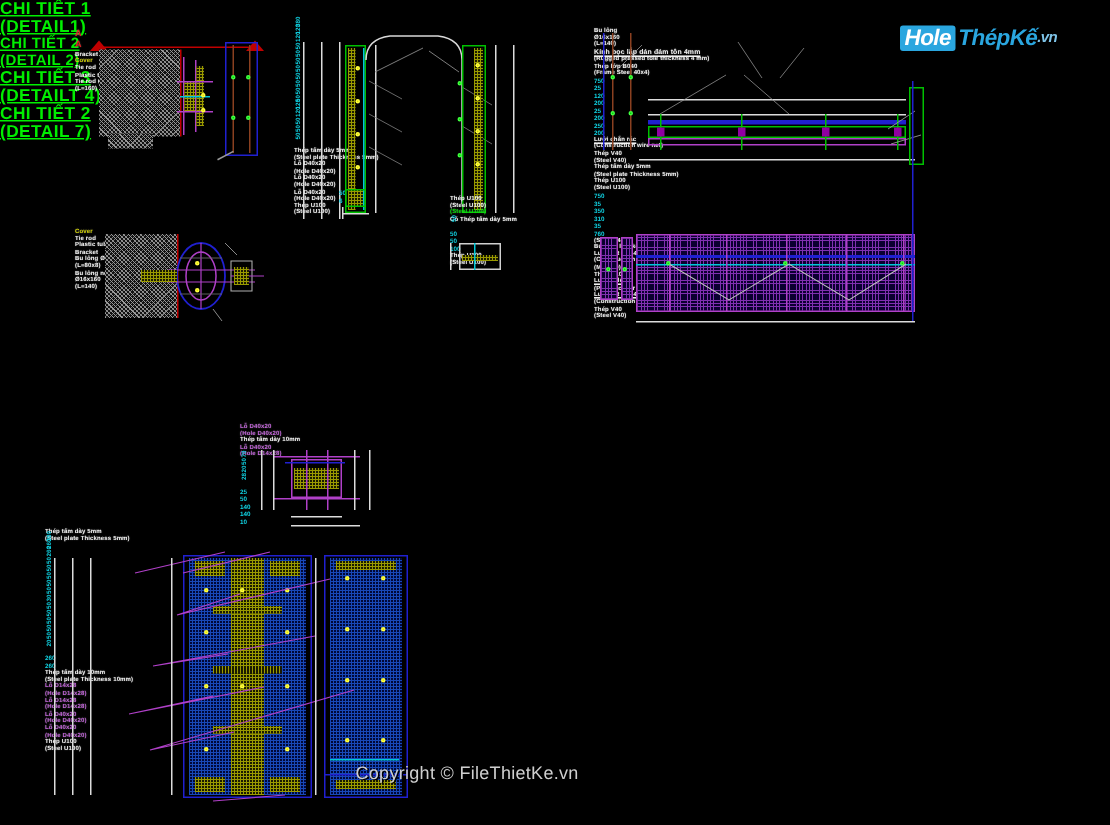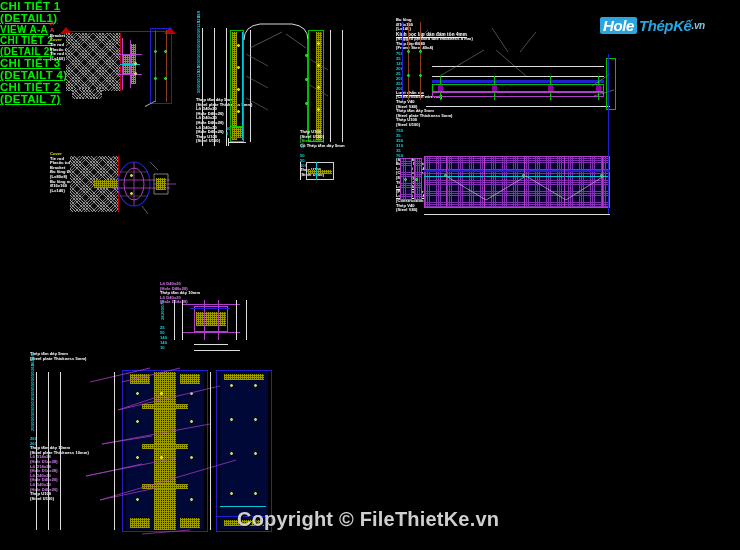--- a/index.html
+++ b/index.html
@@ -45,21 +45,21 @@
   .boltg{position:absolute;width:3px;height:3px;border-radius:50%;
         background:#00c000;border:.5px solid #40ff40;box-sizing:border-box;}
   
   #logo{position:absolute;left:600px;top:17px;display:flex;align-items:center;
         font-weight:bold;font-size:15px;letter-spacing:-.4px;}
   #logo .badge{background:#2aa6df;color:#fff;padding:0 3px;border-radius:2px;
         font-style:italic;}
   #logo .t1{color:#2aa6df;margin-left:2px;font-style:italic;}
   #logo .t2{color:#2aa6df;font-style:italic;}
   #logo .t3{color:#7fc4e8;font-size:10px;font-style:italic;}
-  #copyright{position:absolute;left:237px;top:508px;font-size:20px;font-weight:bold;
+  #copyright{position:absolute;left:237px;top:508px;font-size:12px;font-weight:normal;
         color:#cfcfcf;letter-spacing:.2px;text-shadow:1px 1px 0 #000;}
 </style>
 </head>
 <body>
 
 <div id="stage">
 
   <div class="abs" style="left:50px;top:20px;width:150px;height:95px;">
 
     <div class="ln rd" style="left:16px;top:11px;width:104px;height:1.4px;"></div>
@@ -130,21 +130,20 @@
     <div class="lbl" style="left:32px;top:26px;color:#d0d000;">Cover</div>
     <div class="lbl w" style="left:26px;top:48px;">Tie rod</div>
     <div class="lbl w" style="left:24px;top:53px;">Plastic tube</div>
     <div class="lbl w" style="left:80px;top:63px;">Bracket</div>
     <div class="lbl w" style="left:94px;top:6px;">Bu lông Ø16</div>
     <div class="lbl w" style="left:98px;top:11px;">(L=80x8)</div>
     <div class="lbl w" style="left:116px;top:24px;">Bu lông nở</div>
     <div class="lbl w" style="left:114px;top:29px;">Ø16x160</div>
     <div class="lbl w" style="left:118px;top:34px;">(L=140)</div>
   </div>
-  <div class="title sm" style="left:82px;top:222px;">VIEW A-A</div>
 
   <div class="abs" style="left:196px;top:18px;width:176px;height:220px;">
 
     <div class="lnv wh" style="left:6px;top:10px;height:118px;"></div>
     <div class="lnv wh" style="left:18px;top:10px;height:118px;"></div>
     <div class="lnv wh" style="left:30px;top:10px;height:118px;"></div>
     <div class="dimv" style="left:4px;top:80px;">380</div>
     <div class="dimv" style="left:16px;top:40px;">120</div>
     <div class="dimv" style="left:16px;top:90px;">120</div>
     <div class="dimv" style="left:28px;top:26px;">50</div>

